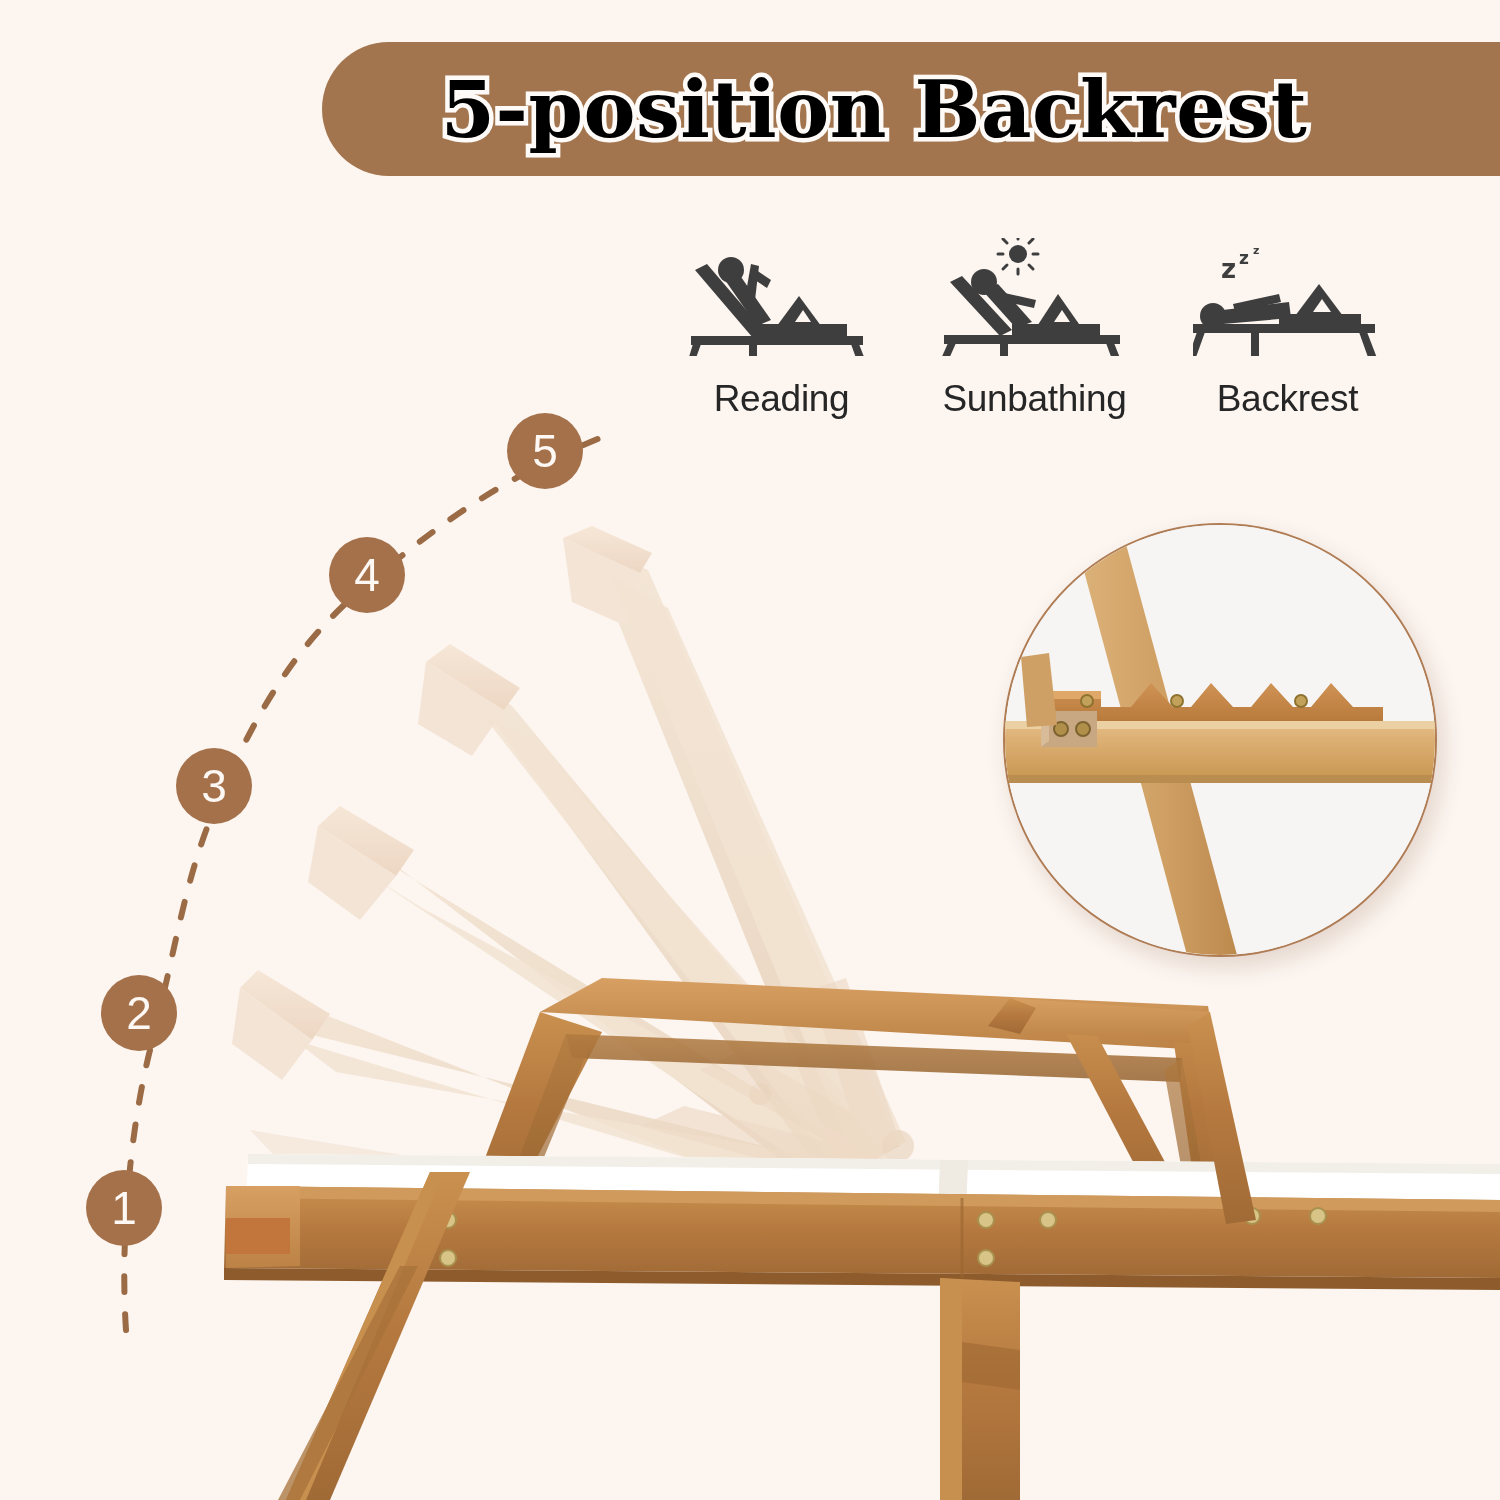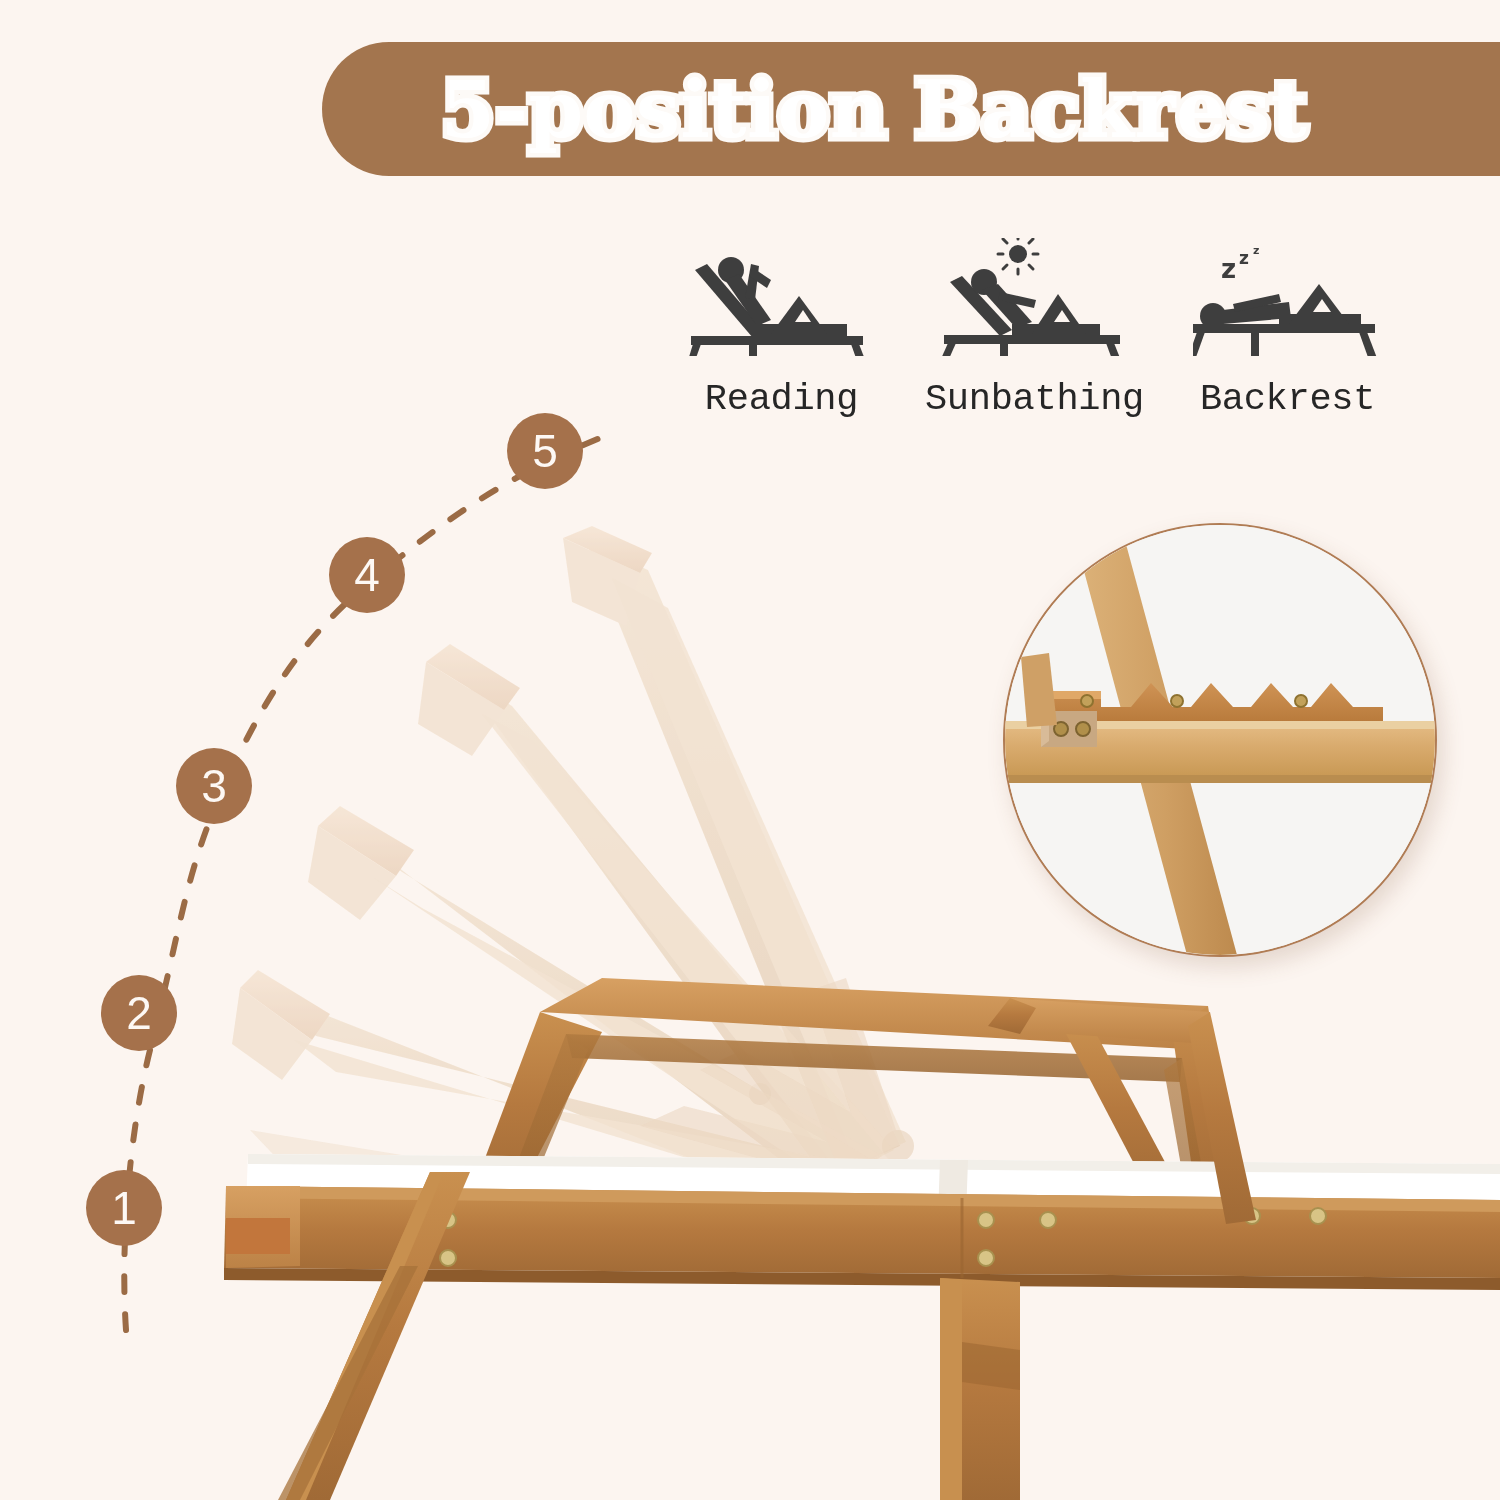--- a/index.html
+++ b/index.html
@@ -17,38 +17,38 @@
     position:absolute;left:322px;top:42px;width:1200px;height:134px;
     background:#a3754e;
     border-radius:68px 0 0 68px;
     display:flex;align-items:center;justify-content:center;
   }
   .banner-title{
     font-family:"DejaVu Serif",serif;
     font-weight:bold;
     font-size:78px;
     letter-spacing:0.5px;
-    color:#ffffff;
+    color:#000000;
     -webkit-text-stroke:9px #fdfaf7;
     paint-order:stroke fill;
     white-space:nowrap;
     position:relative;
     left:-48px;
   }
 
   
   .activities{
     position:absolute;left:655px;top:238px;width:760px;height:200px;
     display:flex;align-items:flex-start;
   }
   .activity{width:253px;display:flex;flex-direction:column;align-items:center;}
   .activity .glyph{height:118px;display:flex;align-items:flex-end;justify-content:center;}
   .activity .caption{
     margin-top:22px;font-size:37px;color:#262626;
-    font-family:Liberation Mono, monospace;letter-spacing:-0.3px;
+    font-family:Liberation Sans, sans-serif;letter-spacing:-0.3px;
   }
 
   
   .arc-svg{position:absolute;left:0;top:0;width:1500px;height:1500px;pointer-events:none;}
   .badge{
     position:absolute;width:76px;height:76px;border-radius:50%;
     background:#a5714b;color:#fdf8f4;
     display:flex;align-items:center;justify-content:center;
     font-size:46px;font-family:"Liberation Sans",sans-serif;font-weight:400;
     line-height:1;

